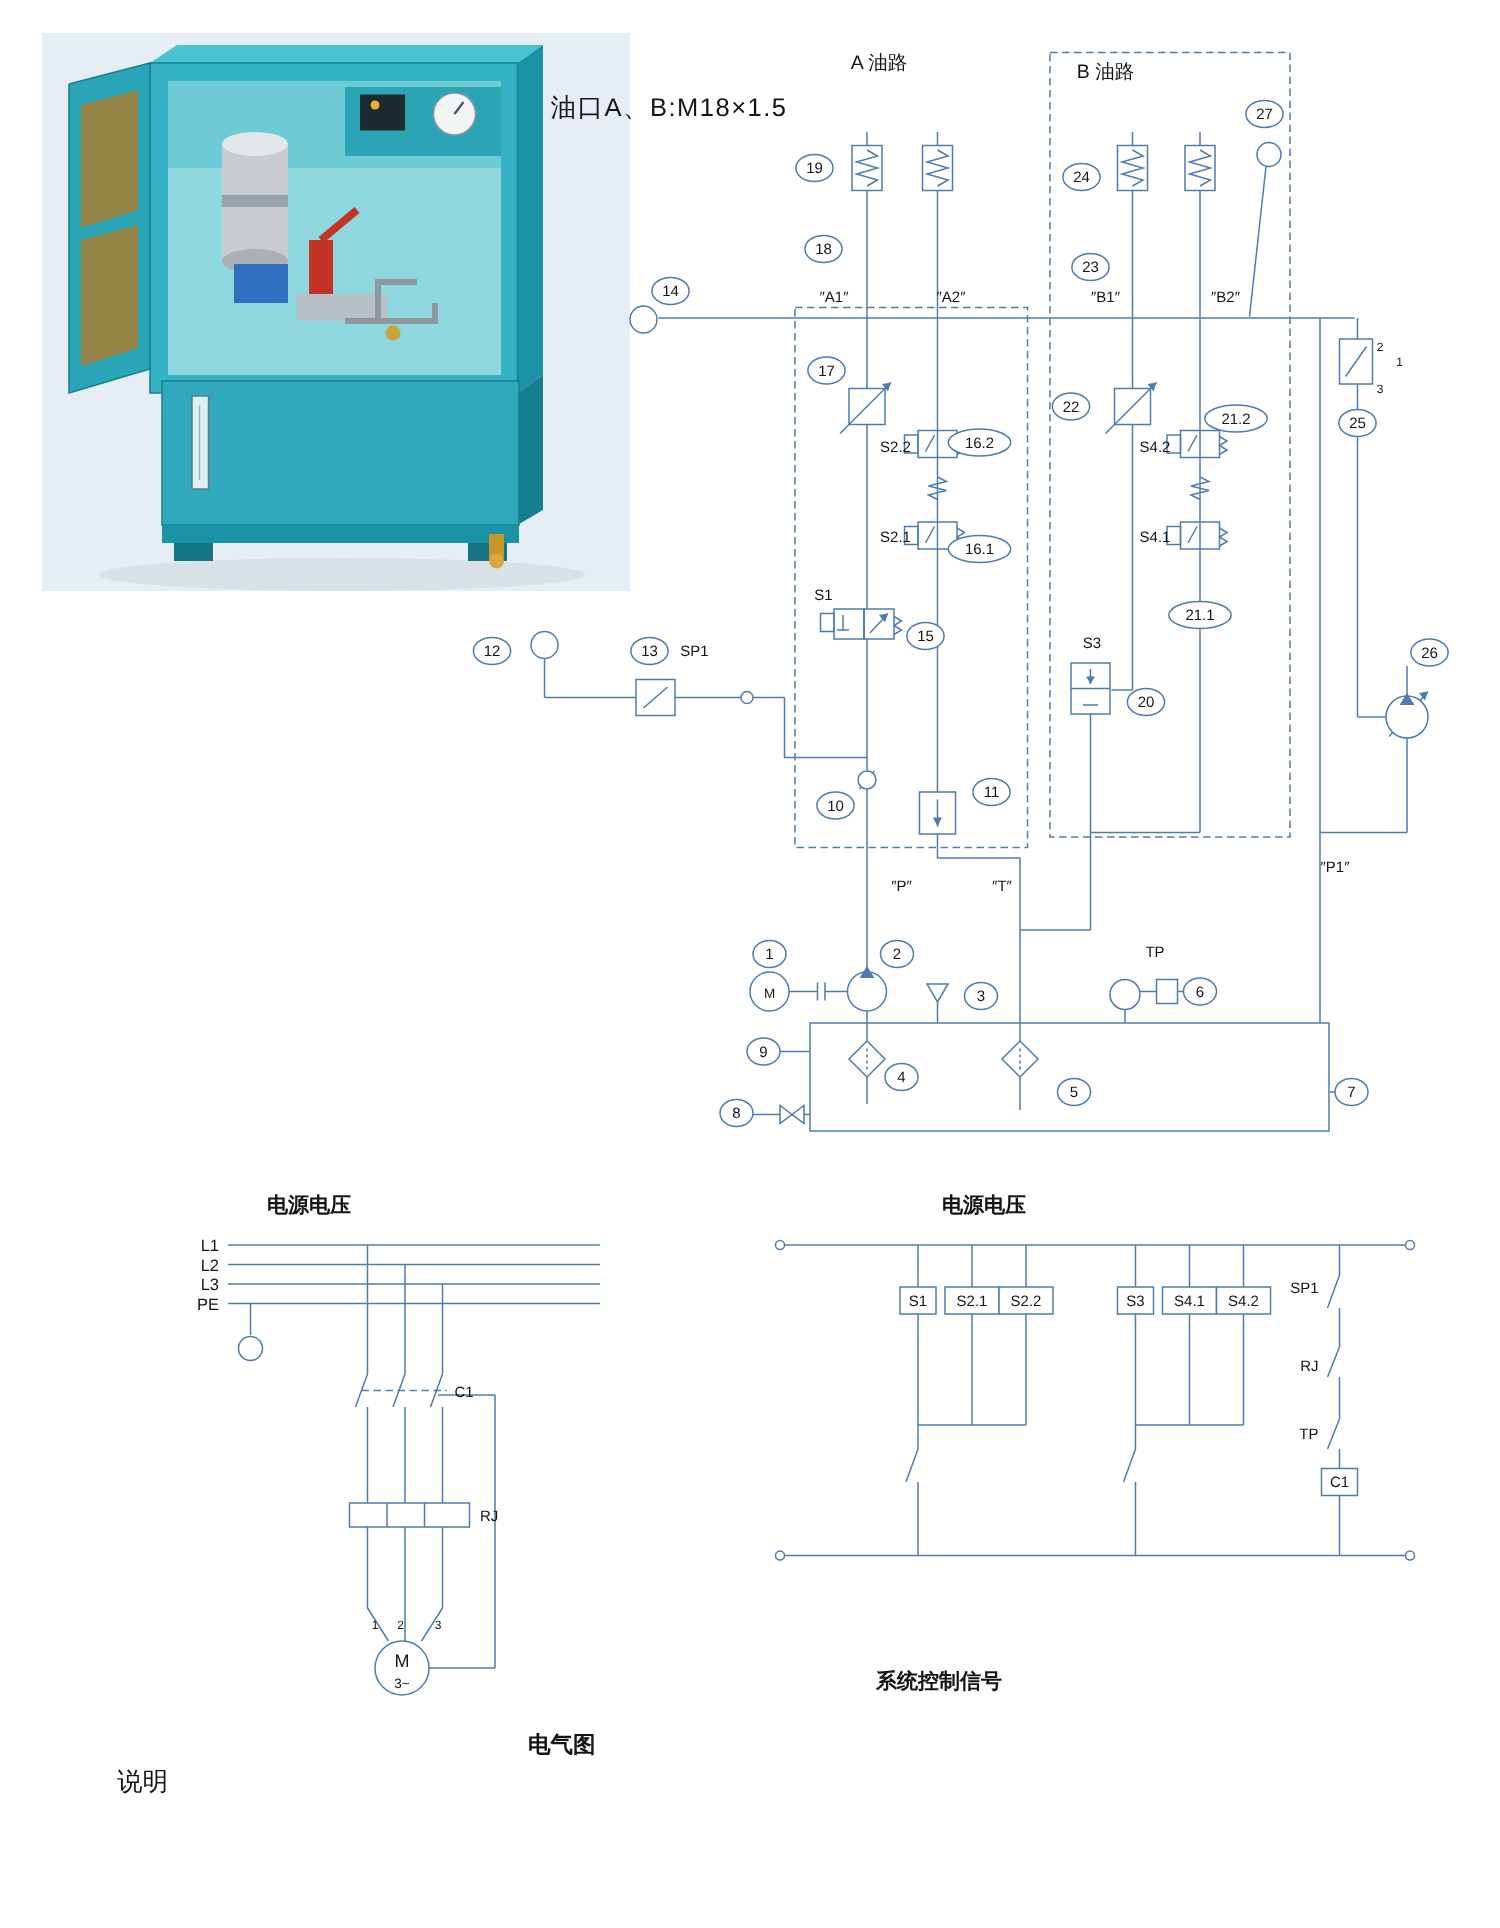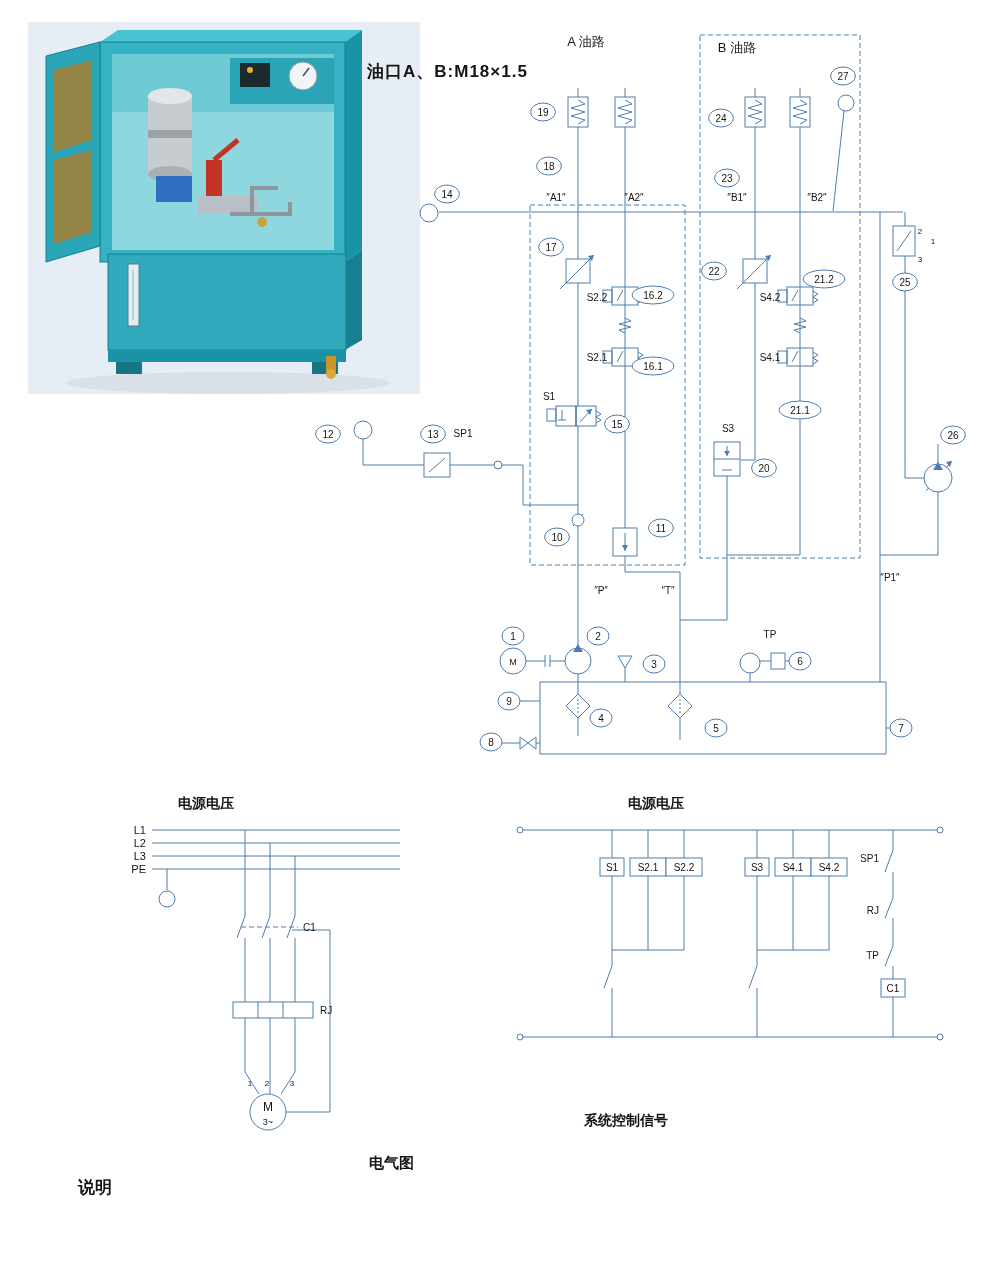--- a/index.html
+++ b/index.html
@@ -1,26 +1,26 @@
 <!DOCTYPE html>
 <html><head>
 <meta charset="utf-8">
 <style>
   html,body{margin:0;padding:0;background:#ffffff;}
   .page{position:relative;width:1000px;height:1285px;background:#ffffff;
         font-family:"Liberation Sans",sans-serif;overflow:hidden;}
   .page svg{position:absolute;left:0;top:0;}
   svg text{font-family:"Liberation Sans",sans-serif;}
   .overlay{position:absolute;color:#141414;white-space:nowrap;}
-  #title{left:367px;top:60px;font-size:17px;font-weight:bold;letter-spacing:1px;}
+  #title{left:367px;top:60px;font-size:17px;font-weight:normal;letter-spacing:1px;}
   #powerTitle{left:148px;top:795px;width:116px;text-align:center;font-size:14px;font-weight:bold;}
-  #elecCaption{left:352px;top:1154px;font-size:15px;font-weight:bold;margin-left:17px;}
+  #elecCaption{left:352px;top:1154px;font-size:15px;font-weight:bold;}
   #controlTitle{left:598px;top:795px;width:116px;text-align:center;font-size:14px;font-weight:bold;}
   #controlCaption{left:584px;top:1112px;font-size:14px;font-weight:bold;}
-  #notesHeading{left:78px;top:1176px;font-size:17px;font-weight:bold;}
+  #notesHeading{left:78px;top:1176px;font-size:17px;font-weight:normal;}
   #note1{left:82px;top:1207px;font-size:13px;}
   #note2{left:82px;top:1234px;font-size:13px;}
   .ln{stroke:#4f7cae;stroke-width:1;fill:none;}
   .lnw{stroke:#4f7cae;stroke-width:1;fill:#ffffff;}
   .dash{stroke:#4f7cae;stroke-width:1;fill:none;stroke-dasharray:5 3;}
   .dash2{stroke:#4f7cae;stroke-width:1;fill:none;stroke-dasharray:2 2;}
   .fil{fill:#4f7cae;stroke:none;}
 </style>
 </head>
 <body>

